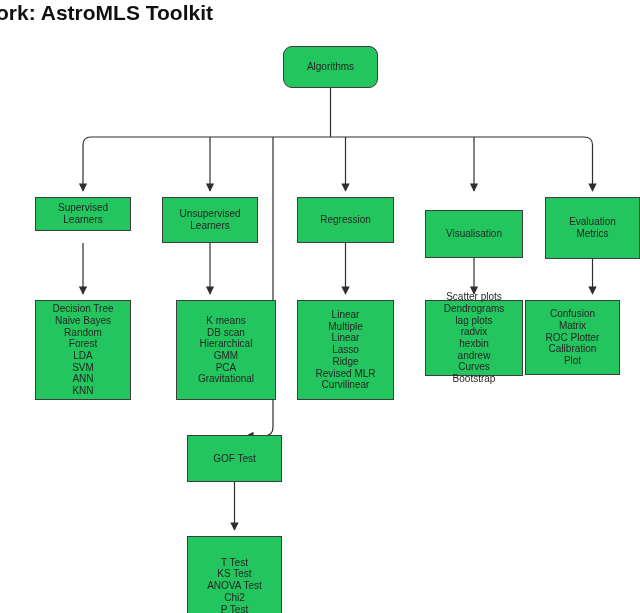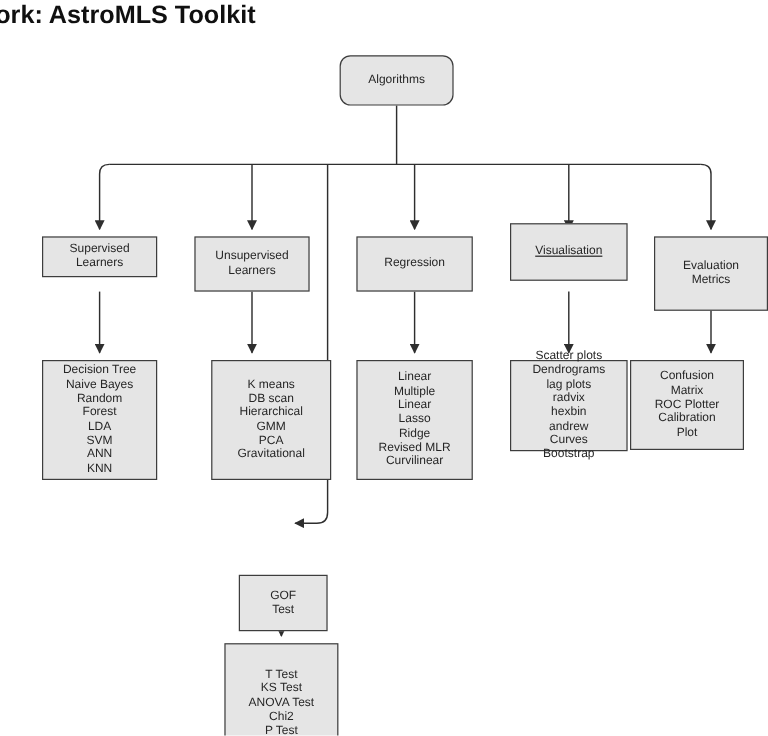--- a/index.html
+++ b/index.html
@@ -10,21 +10,21 @@
   }
   .title {
     position:absolute; top:1px; left:-4px;
     font-size:21px; font-weight:bold; color:#101010;
     white-space:nowrap;
   }
   svg.connectors { position:absolute; left:0; top:0; width:640px; height:613px; }
   svg.connectors path.link { stroke:#2e2e2e; stroke-width:1.2; fill:none; }
   .box {
     position:absolute; box-sizing:border-box;
-    border:1px solid #3d3d3d; background:#e5e5e5;
+    border:1px solid #3d3d3d; background:#22c55e;
     display:flex; align-items:center; justify-content:center;
     text-align:center; font-size:10px; line-height:1.17; color:#262626;
     white-space:pre-line; padding:16px;
   }
   .rounded { border-radius:9px; }
 </style>
 </head>
 <body>
 
 <div class="title">ork: AstroMLS Toolkit</div>
@@ -55,21 +55,21 @@
   <path class="link" d="M592.5,243 V294" marker-end="url(#arrow)"></path>
 
   <path class="link" d="M234.5,482 V530" marker-end="url(#arrow)"></path>
 </svg>
 
 <div class="box rounded" style="left:283px; top:46px; width:95px; height:42px;">Algorithms</div>
 
 <div class="box" style="left:35px; top:197px; width:96px; height:30px;">Supervised Learners</div>
 <div class="box" style="left:162px; top:197px; width:96px; height:46px;">Unsupervised Learners</div>
 <div class="box" style="left:297px; top:197px; width:97px; height:46px;">Regression</div>
-<div class="box" style="left:425px; top:186px; width:98px; height:48px;text-decoration:underline;">Visualisation</div>
+<div class="box" style="left:425px; top:210px; width:98px; height:48px;">Visualisation</div>
 <div class="box" style="left:545px; top:197px; width:95px; height:62px;">Evaluation Metrics</div>
 
 <div class="box" style="left:35px; top:300px; width:96px; height:100px;">Decision Tree
 Naive Bayes
 Random Forest
 LDA
 SVM
 ANN
 KNN</div>
 <div class="box" style="left:176px; top:300px; width:100px; height:100px;">K means
@@ -88,18 +88,18 @@
 Dendrograms
 lag plots
 radvix
 hexbin
 andrew Curves
 Bootstrap</div>
 <div class="box" style="left:525px; top:300px; width:95px; height:75px;">Confusion Matrix
 ROC Plotter
 Calibration Plot</div>
 
-<div class="box" style="left:199px; top:435px; width:74px; height:47px;margin-top:44px;">GOF Test</div>
+<div class="box" style="left:187px; top:435px; width:95px; height:47px;">GOF Test</div>
 <div class="box" style="left:187px; top:536px; width:95px; height:100px;">T Test
 KS Test
 ANOVA Test
 Chi2
 P Test</div>
 
 </body></html>

